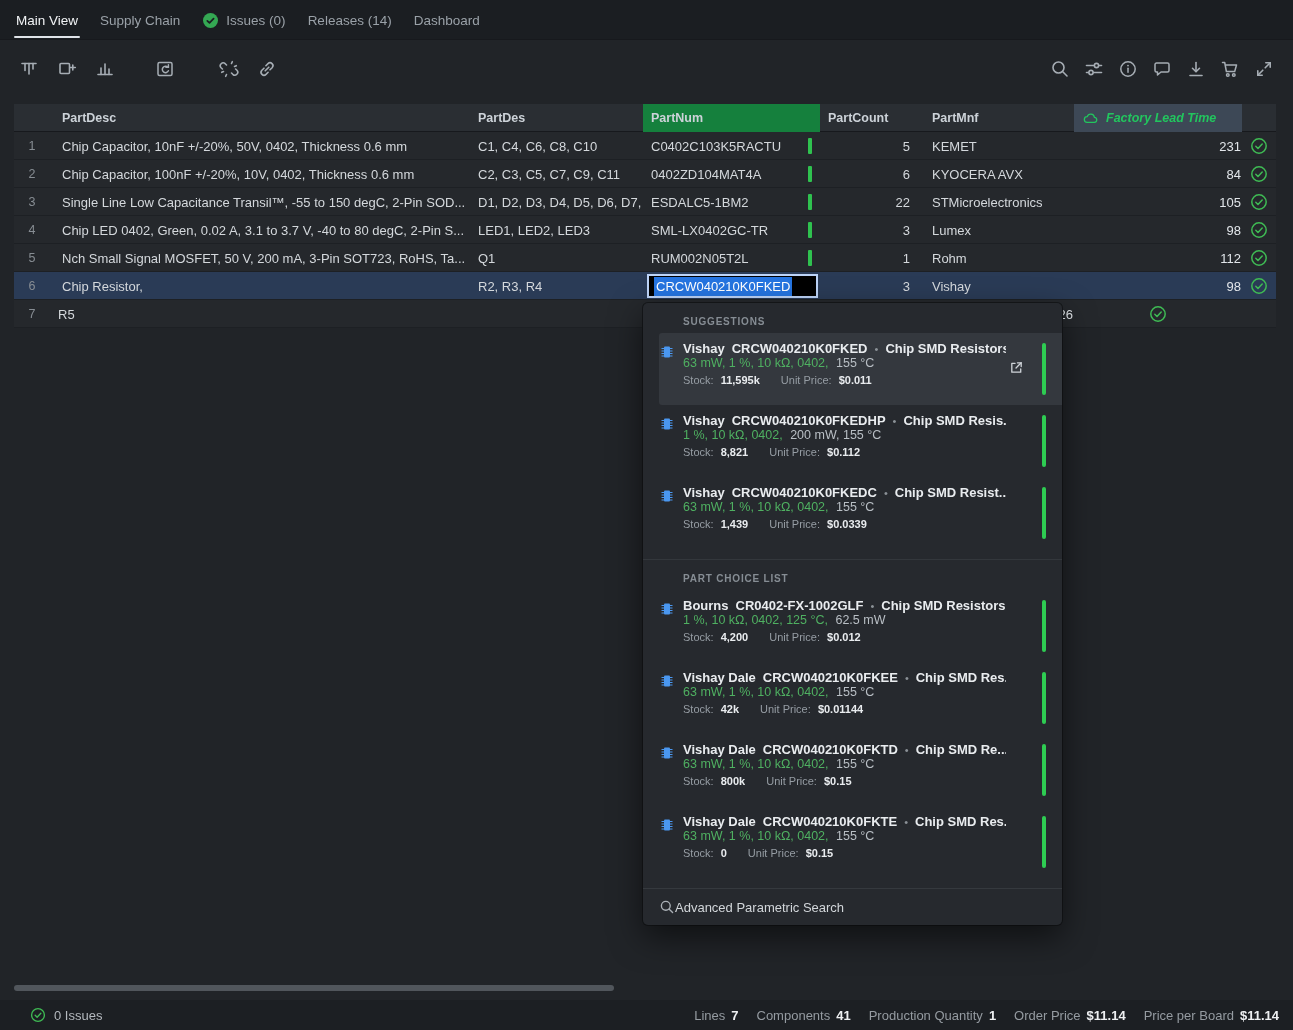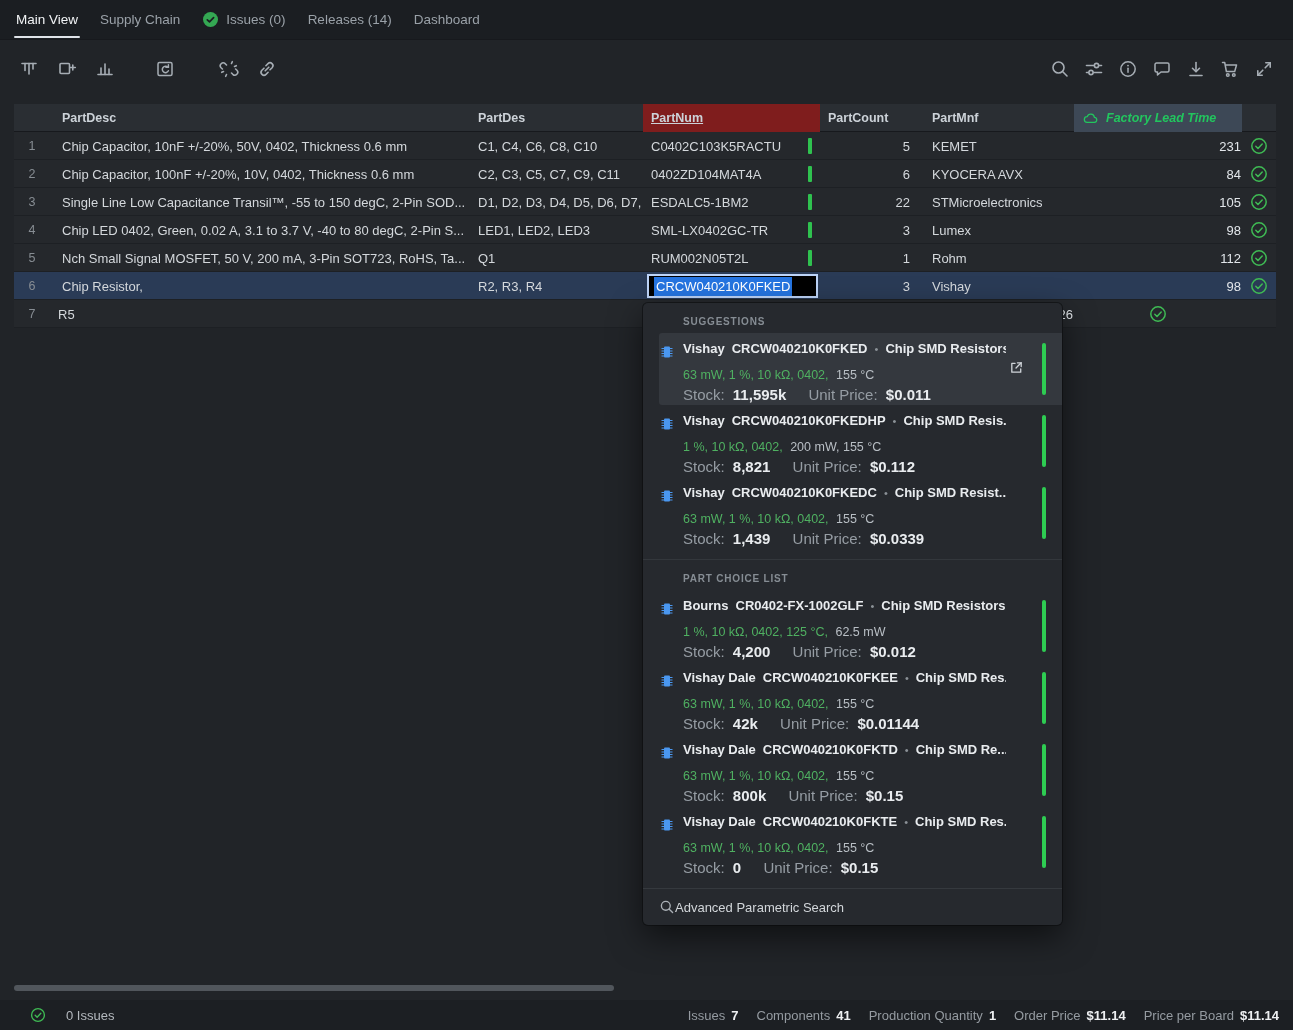--- a/index.html
+++ b/index.html
@@ -11,21 +11,21 @@
     position:relative;
     overflow:hidden;
     font-size:13px;
   }
   svg { display:block; }
 
   
   .navbar {
     position:absolute; top:0; left:0; right:0; height:40px;
     background:#1b1e22; border-bottom:1px solid #17191d;
-    display:flex; align-items:center; padding-left:14px; gap:18px;
+    display:flex; align-items:flex-start; padding-left:14px; gap:18px;
   }
   .nav-tab {
     height:40px; display:flex; align-items:center; gap:7px;
     font-size:13.5px; color:#9aa1a8; position:relative; cursor:pointer; padding:0 2px;
   }
   .nav-tab.active { color:#f1f3f5; }
   .nav-tab.active::after {
     content:""; position:absolute; left:0; right:0; bottom:2px; height:2px;
     background:#dfe3e8; border-radius:1px;
   }
@@ -51,21 +51,21 @@
     grid-template-columns:36px 420px 173px 177px 104px 150px 168px 34px;
     align-items:center;
   }
   .t-header {
     height:28px; background:#2a2e33; font-size:12.5px; font-weight:700; color:#ccd2d8;
     box-shadow: inset 0 -1px 0 #17191d;
   }
   .t-header > div { height:28px; display:flex; align-items:center; padding-left:8px; cursor:pointer; }
   .t-header .h-num { padding-left:0; cursor:default; }
   .t-header .h-desc { padding-left:12px; }
-  .t-header .h-pn { background:#7f1d1d;text-decoration:underline; }
+  .t-header .h-pn { background:#15803d; }
   .t-header .h-lead { background:#3d4856; gap:7px; color:#22c55e;font-style:italic; }
   .t-header .h-check { cursor:default; }
 
   .t-row { height:28px; background:#25282c; box-shadow: inset 0 -1px 0 #1d2024; cursor:pointer; }
   .t-row.sel { background:#2a3b56; }
   .cell { height:28px; display:flex; align-items:center; overflow:hidden; white-space:nowrap; }
   .c-num { justify-content:center; color:#878d93; font-size:12.5px; }
   .c-text { padding-left:8px; }
   .c-desc { padding-left:12px; }
   .c-pn { padding-left:8px; position:relative; }
@@ -108,24 +108,24 @@
     display:flex; gap:8px; cursor:pointer; border-radius:3px 0 0 3px;
   }
   .dd-item.sel { background:#34383e; }
   .chip { margin-top:3px; flex:0 0 16px; }
   .dd-lines { flex:1; min-width:0; padding-right:56px; }
   .l1 {
     font-size:13px; font-weight:700; color:#e9ecef; white-space:nowrap; overflow:hidden;
     display:flex; align-items:baseline; column-gap:7px;
   }
   .l1 .dot { color:#8b9197; font-weight:400; font-size:11px; }
-  .l2 { font-size:12.5px; margin-top:12px; white-space:nowrap; overflow:hidden; }
+  .l2 { font-size:12.5px; margin-top:0; white-space:nowrap; overflow:hidden; }
   .spec-g { color:#4fb061; }
   .spec-o { color:#b9bfc5; margin-left:4px; }
-  .l3 { font-size:15px; margin-top:4px; color:#969da4; white-space:nowrap; }
+  .l3 { font-size:11px; margin-top:4px; color:#969da4; white-space:nowrap; }
   .l3 .v { color:#e9ecef; font-weight:700; margin-left:4px; }
   .l3 .lab2 { margin-left:18px; }
   .gbar {
     position:absolute; right:16px; top:10px; width:4px; height:52px;
     background:#2ecc52; border-radius:2px;
   }
   .ext { position:absolute; right:38px; top:27px; color:#cfd4d9; cursor:pointer; }
   .dd-sep { height:1px; background:#33373c; margin-top:10px; }
   .dd-footer {
     border-top:1px solid #35393e; margin-top:10px; height:37px;
@@ -136,21 +136,21 @@
   
   .hscroll {
     position:absolute; left:14px; top:985px; width:600px; height:6px;
     background:#51565c; border-radius:3px; cursor:pointer;
   }
   .statusbar {
     position:absolute; left:0; right:0; bottom:0; height:30px;
     background:#1c1f23; display:flex; align-items:center;
     padding:0 14px 0 30px; font-size:13px;
   }
-  .sb-left { display:flex; align-items:center; gap:20px; color:#b4b9be; }
+  .sb-left { display:flex; align-items:center; gap:8px; color:#b4b9be; }
   .sb-right { margin-left:auto; display:flex; align-items:center; gap:18px; }
   .stat { color:#959ba1; white-space:nowrap; }
   .stat .v { color:#eef0f2; font-weight:700; margin-left:6px; }
 </style>
 </head>
 <body>
 
 <div class="navbar">
   <div class="nav-tab active">
     <span>Main View</span>
@@ -657,19 +657,19 @@
   <div class="sb-left">
     <span>
       <svg width="16" height="16" viewBox="0 0 18 18" fill="none" stroke="#3fbb54" stroke-width="1.5" stroke-linecap="round" stroke-linejoin="round">
           <circle cx="9" cy="9" r="7.2"></circle>
           <path d="M5.8 9.3l2.2 2.2 4.2-4.5"></path>
         </svg>
     </span>
     <span>0 Issues</span>
   </div>
   <div class="sb-right">
-    <span class="stat"><span>Issues</span><span class="v">7</span></span>
+    <span class="stat"><span>Lines</span><span class="v">7</span></span>
     <span class="stat"><span>Components</span><span class="v">41</span></span>
     <span class="stat"><span>Production Quantity</span><span class="v">1</span></span>
     <span class="stat"><span>Order Price</span><span class="v">$11.14</span></span>
     <span class="stat"><span>Price per Board</span><span class="v">$11.14</span></span>
   </div>
 </div>
 
 </body></html>

